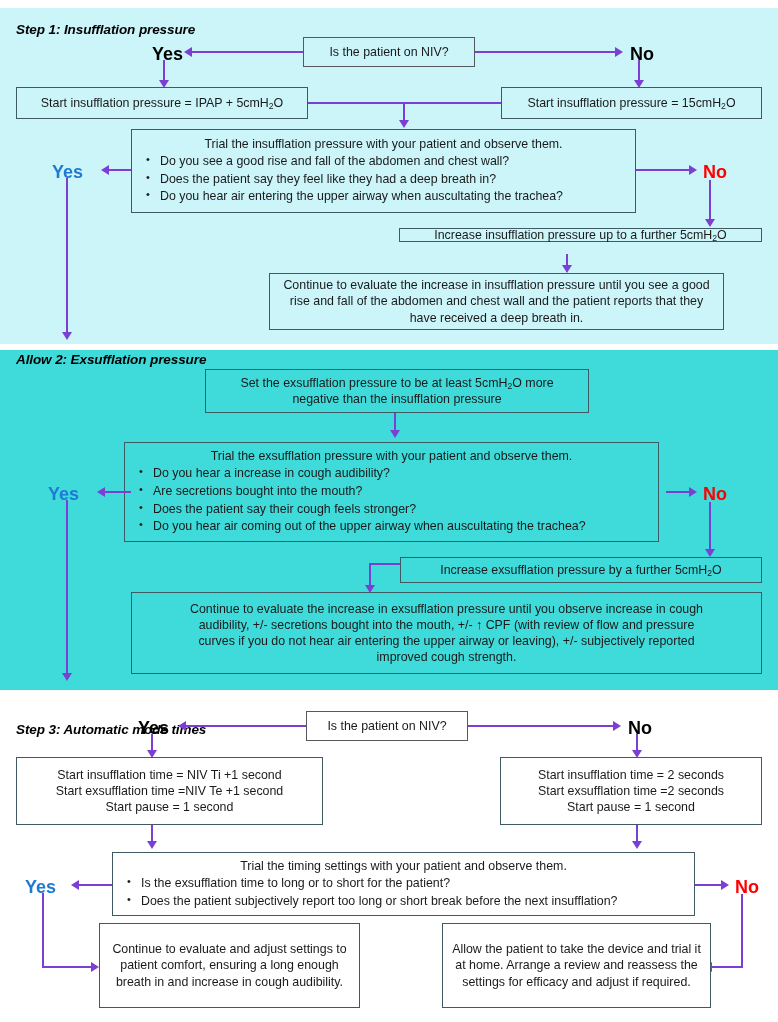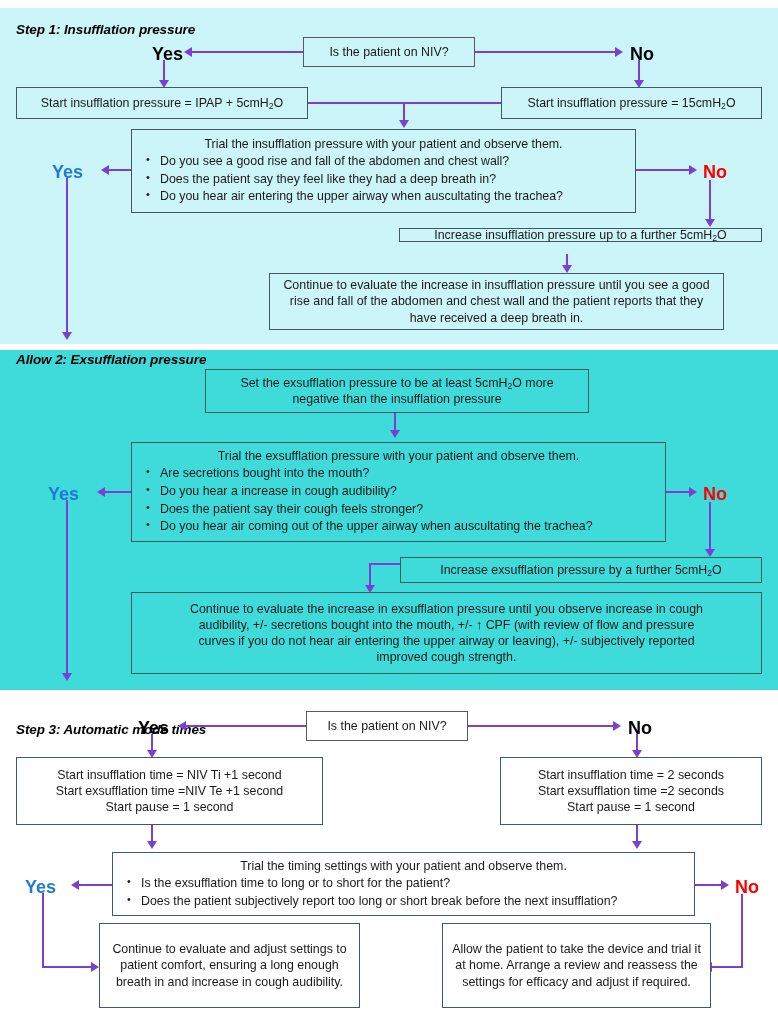--- a/index.html
+++ b/index.html
@@ -164,25 +164,25 @@
 
   <div class="step-title" style="left:16px;top:352px;">Allow 2: Exsufflation pressure</div>
 
   <div class="node teal" style="left:205px;top:369px;width:384px;height:44px;">
     <p><span>Set the exsufflation pressure to be at least  5cmH</span><sub>2</sub><span>O more</span></p>
     <p>negative than the insufflation pressure</p>
   </div>
   <div class="ln v" style="left:394px;top:413px;height:22px;"></div>
   <div class="ah down" style="left:390px;top:430px;"></div>
 
-  <div class="node teal listbox" style="left:131px;top:442px;width:535px;height:100px;">
+  <div class="node teal listbox" style="left:124px;top:442px;width:535px;height:100px;">
     <span class="hdr">Trial the exsufflation pressure with your patient and observe them.</span>
     <ul>
+      <li>Do you hear a increase in cough audibility?</li>
       <li>Are secretions bought into the mouth?</li>
-      <li>Do you hear a increase in cough audibility?</li>
       <li>Does the patient say their cough feels stronger?</li>
       <li>Do  you hear air coming out of the upper airway when auscultating the trachea?</li>
     </ul>
   </div>
 
   <div class="ln h" style="left:105px;top:491px;width:26px;"></div>
   <div class="ah left" style="left:97px;top:487px;"></div>
   <div class="lbl blue" style="left:48px;top:484px;">Yes</div>
   <div class="ln v" style="left:66px;top:500px;height:176px;"></div>
   <div class="ah down" style="left:62px;top:673px;"></div>

